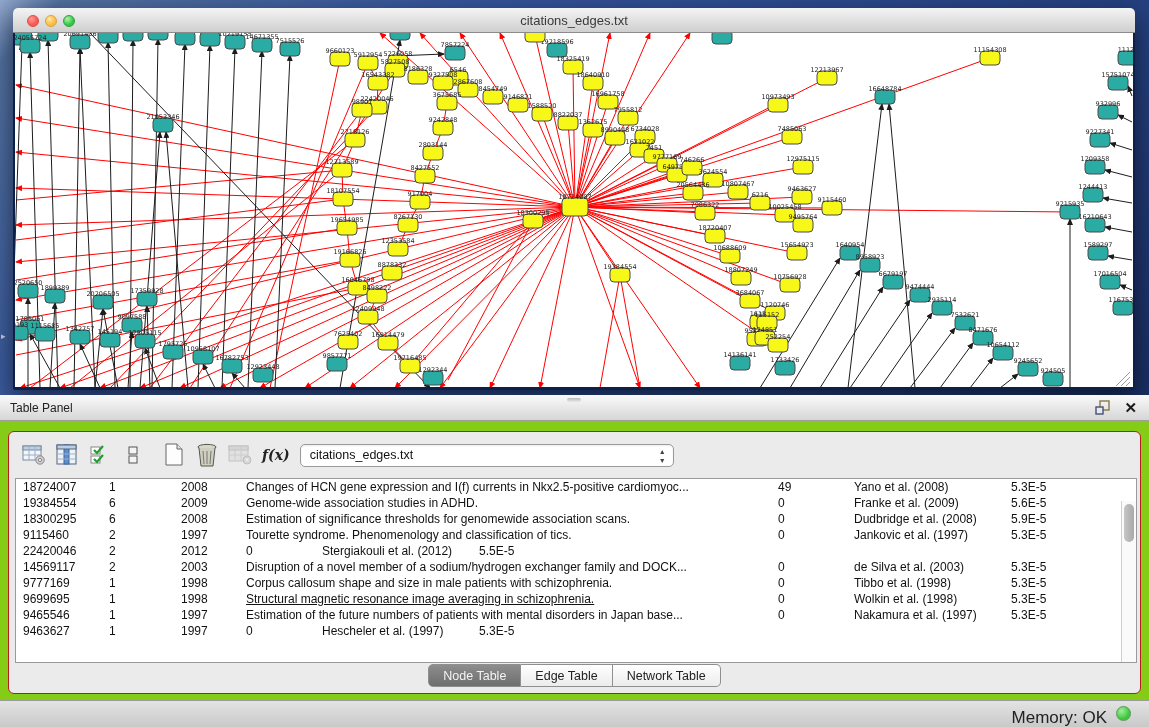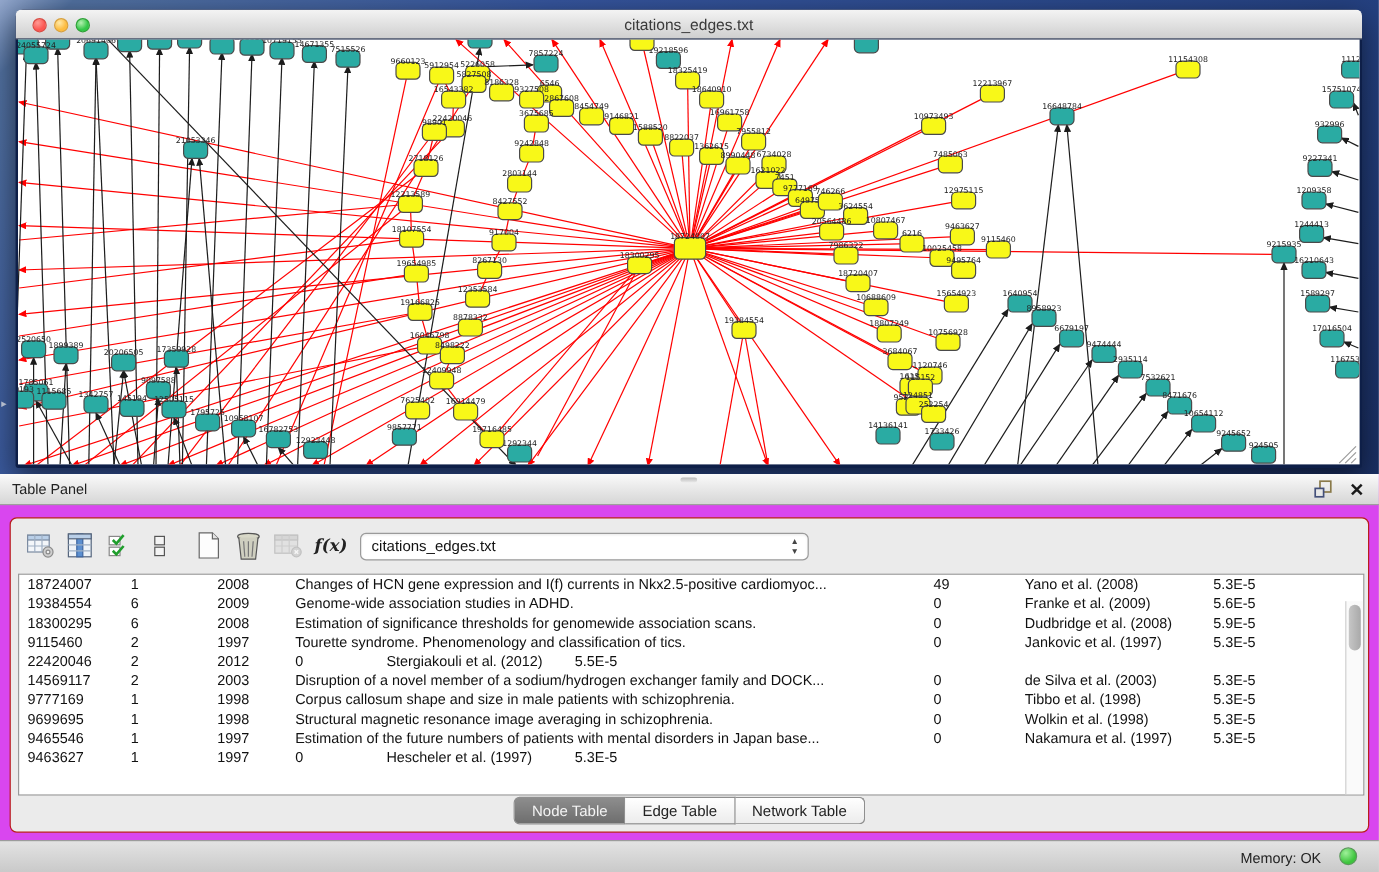--- a/index.html
+++ b/index.html
@@ -18,21 +18,21 @@
     border-bottom:1px solid #8b8b8b; }
   .tl { position:absolute; top:7px; width:12px; height:12px; border-radius:50%; }
   .tl.red    { left:14px; background:radial-gradient(circle at 35% 30%,#ff9a94,#fc5753 60%); border:1px solid #d94c44; }
   .tl.yellow { left:32px; background:radial-gradient(circle at 35% 30%,#ffe9a8,#fdbc40 60%); border:1px solid #d8a13d; }
   .tl.green  { left:50px; background:radial-gradient(circle at 35% 30%,#b4f0b0,#33c748 60%); border:1px solid #2da236; }
   #win-title { position:absolute; top:5px; left:0; right:0; text-align:center; font-size:13px; color:#3a3a3a; }
   #canvas { position:absolute; left:2px; top:25px; width:1118px; height:354px; background:#ffffff; overflow:hidden; }
   #net-svg { display:block; }
 
   
-  #table-panel { position:absolute; left:0; top:395px; width:1149px; height:305px; background:#d946ef; }
+  #table-panel { position:absolute; left:0; top:395px; width:1149px; height:305px; background:#84cc16; }
   #tp-header { position:absolute; left:0; top:0; width:100%; height:26px;
     background:linear-gradient(#fafafa,#d6d6d6); border-bottom:1px solid #9e9e9e; }
   #tp-title { position:absolute; left:10px; top:6px; font-size:12px; color:#222; }
   #tp-dimple { position:absolute; left:567px; top:3px; width:14px; height:4px; border-radius:2px;
     background:linear-gradient(#bbb,#e9e9e9); }
   #tp-float { position:absolute; right:38px; top:5px; width:16px; height:16px; cursor:pointer; }
   #tp-close { position:absolute; right:12px; top:4px; font-size:15px; font-weight:bold; color:#1a1a1a; cursor:pointer; }
 
   #tp-body { position:absolute; left:8px; top:36px; width:1133px; height:263px;
     background:#ebebeb; border:1px solid #b91c1c; border-radius:6px; }
@@ -66,21 +66,21 @@
   .seg { height:23px; font-size:12.5px; display:flex; align-items:center; justify-content:center;
     border:1px solid #8f8f8f; border-left:none; background:linear-gradient(#ffffff,#ececec); color:#222;
     padding:0 14px; cursor:pointer; }
   .seg:first-child { border-left:1px solid #8f8f8f; border-radius:5px 0 0 5px; }
   .seg:last-child  { border-radius:0 5px 5px 0; }
   .seg.sel { background:linear-gradient(#8d8d8d,#6e6e6e); color:#f4f4f4; }
 
   
   #status-bar { position:absolute; left:0; top:700px; width:1149px; height:27px;
     background:linear-gradient(#e3e3e3,#c9c9c9); border-top:1px solid #9b9b9b; }
-  #memory-label { position:absolute; right:48px; top:7px; font-size:12px; color:#222; }
+  #memory-label { position:absolute; right:42px; top:7px; font-size:17px; color:#222; }
   #memory-dot { position:absolute; right:18px; top:5px; width:15px; height:15px; border-radius:50%;
     background:radial-gradient(circle at 35% 30%,#9ff09a,#3dc53d 65%); border:1px solid #5a995a; }
 </style>
 </head>
 <body>
 
 <div id="desktop">
   <div id="desktop-chevron">▸</div>
 
   <div id="net-window">
@@ -676,21 +676,21 @@
             <div class="gcell" style="width: 65px;">1998</div>
             <div class="gcell" style="width: 532px;">Corpus callosum shape and size in male patients with schizophrenia.</div>
             <div class="gcell" style="width: 76px;">0</div>
             <div class="gcell" style="width: 157px;">Tibbo et al. (1998)</div>
             <div class="gcell" style="width: 91px;">5.3E-5</div>
           </div>
           <div class="grow">
             <div class="gcell" style="width: 86px;">9699695</div>
             <div class="gcell" style="width: 72px;">1</div>
             <div class="gcell" style="width: 65px;">1998</div>
-            <div class="gcell" style="width: 532px;">Structural magnetic resonance image averaging in schizophrenia.</div>
+            <div class="gcell" style="width: 532px; text-decoration: underline;">Structural magnetic resonance image averaging in schizophrenia.</div>
             <div class="gcell" style="width: 76px;">0</div>
             <div class="gcell" style="width: 157px;">Wolkin et al. (1998)</div>
             <div class="gcell" style="width: 91px;">5.3E-5</div>
           </div>
           <div class="grow">
             <div class="gcell" style="width: 86px;">9465546</div>
             <div class="gcell" style="width: 72px;">1</div>
             <div class="gcell" style="width: 65px;">1997</div>
             <div class="gcell" style="width: 532px;">Estimation of the future numbers of patients with mental disorders in Japan base...</div>
             <div class="gcell" style="width: 76px;">0</div>

